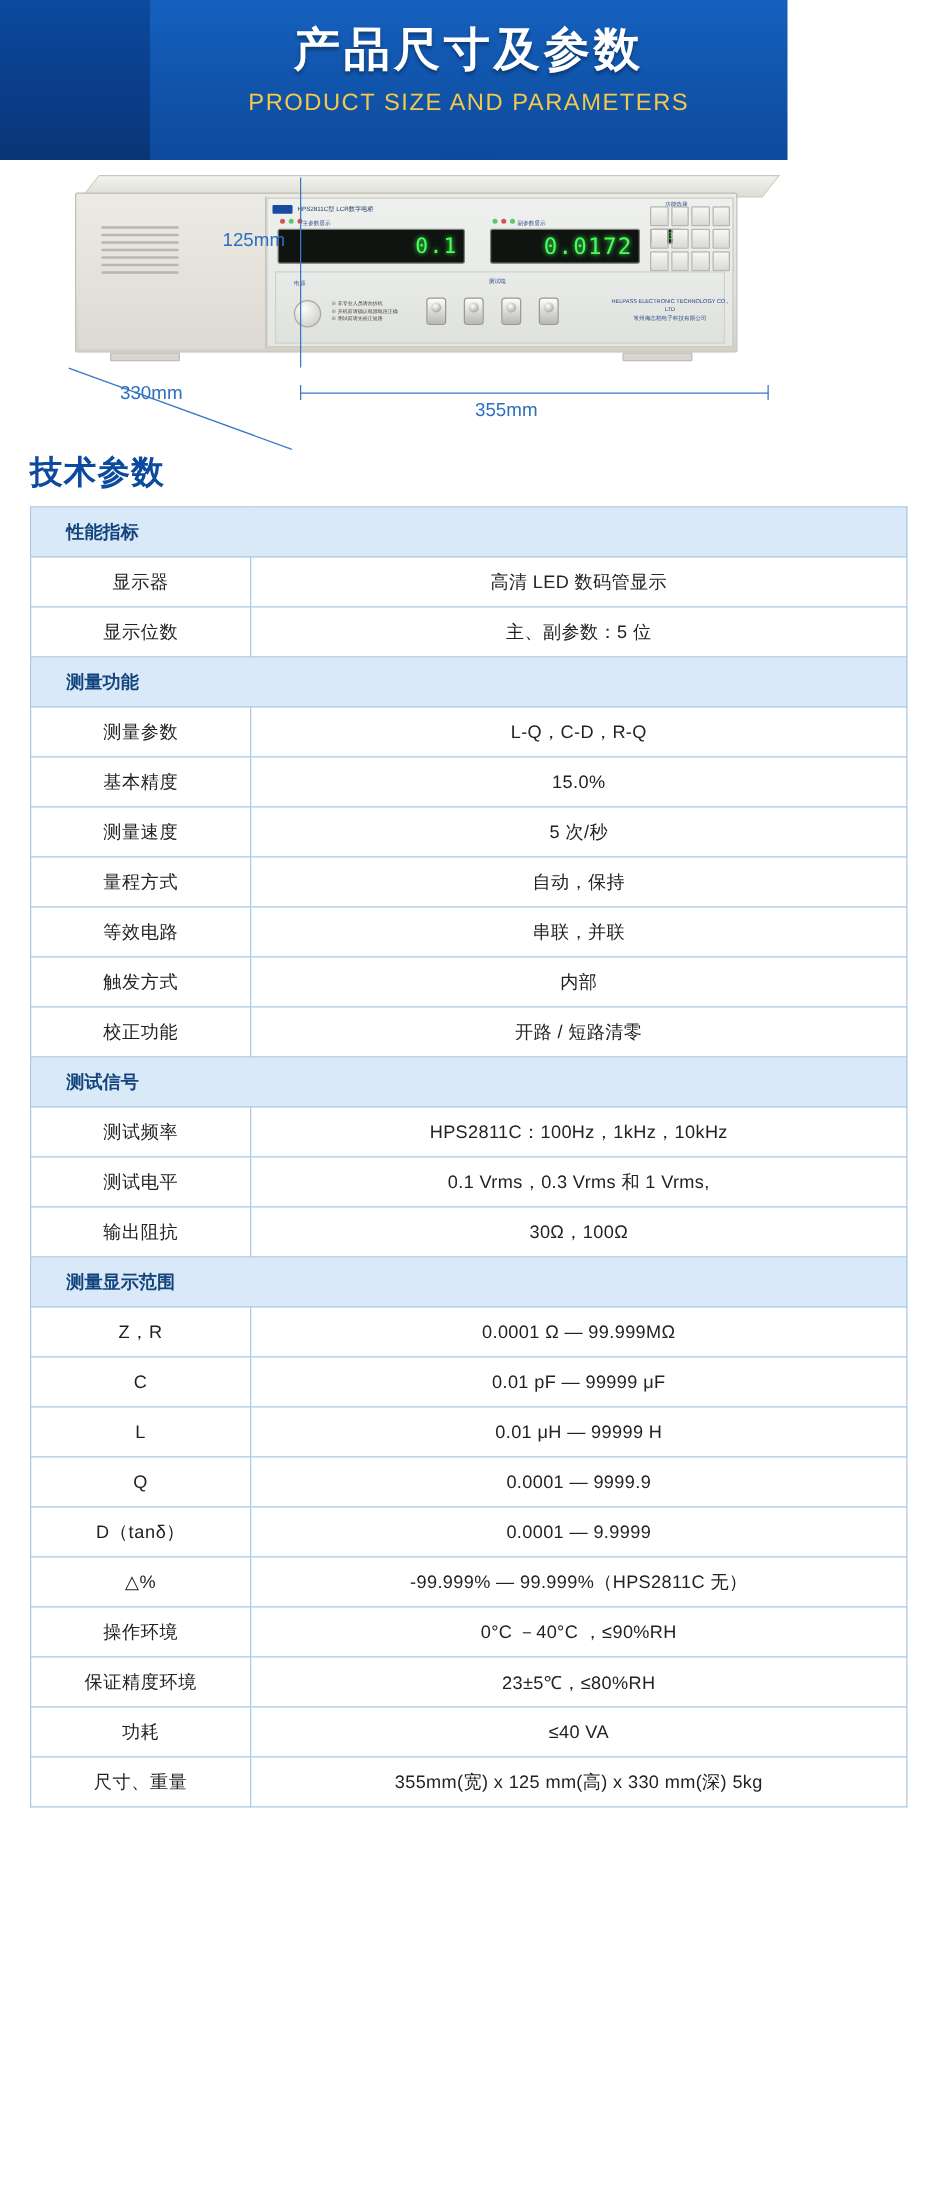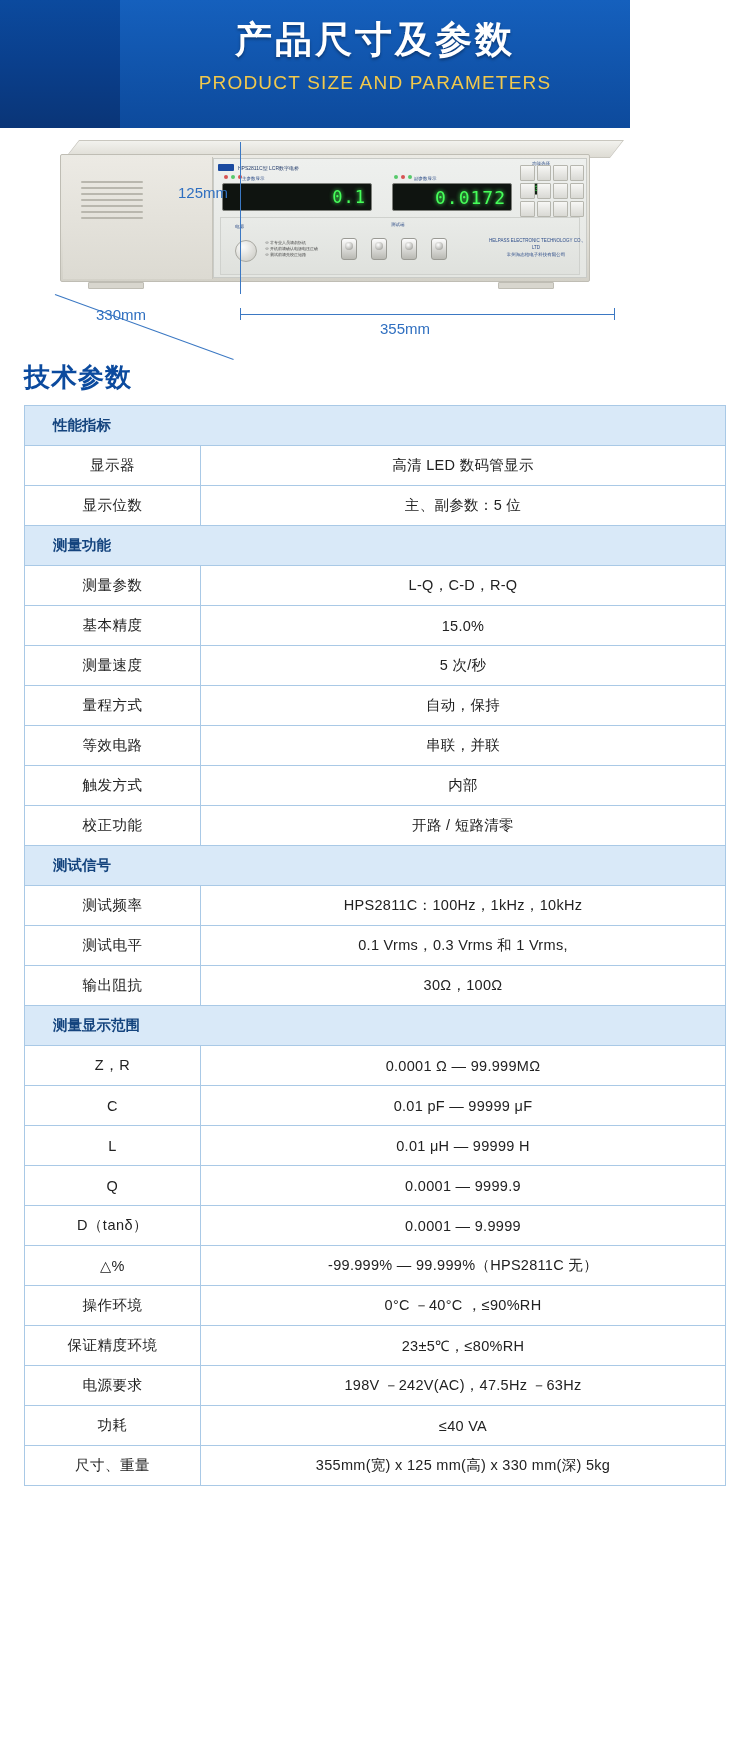--- a/index.html
+++ b/index.html
@@ -434,24 +434,20 @@
       </tr>
       <tr>
         <td class="label">操作环境</td>
         <td class="value">0°C －40°C ，≤90%RH</td>
       </tr>
       <tr>
         <td class="label">保证精度环境</td>
         <td class="value">23±5℃，≤80%RH</td>
       </tr>
       <tr>
-        <td class="label">电源要求</td>
-        <td class="value">198V －242V(AC)，47.5Hz －63Hz</td>
-      </tr>
-      <tr>
         <td class="label">功耗</td>
         <td class="value">≤40 VA</td>
       </tr>
       <tr>
         <td class="label">尺寸、重量</td>
         <td class="value">355mm(宽) x 125 mm(高) x 330 mm(深) 5kg</td>
       </tr>
     </tbody>
 </table>
 

